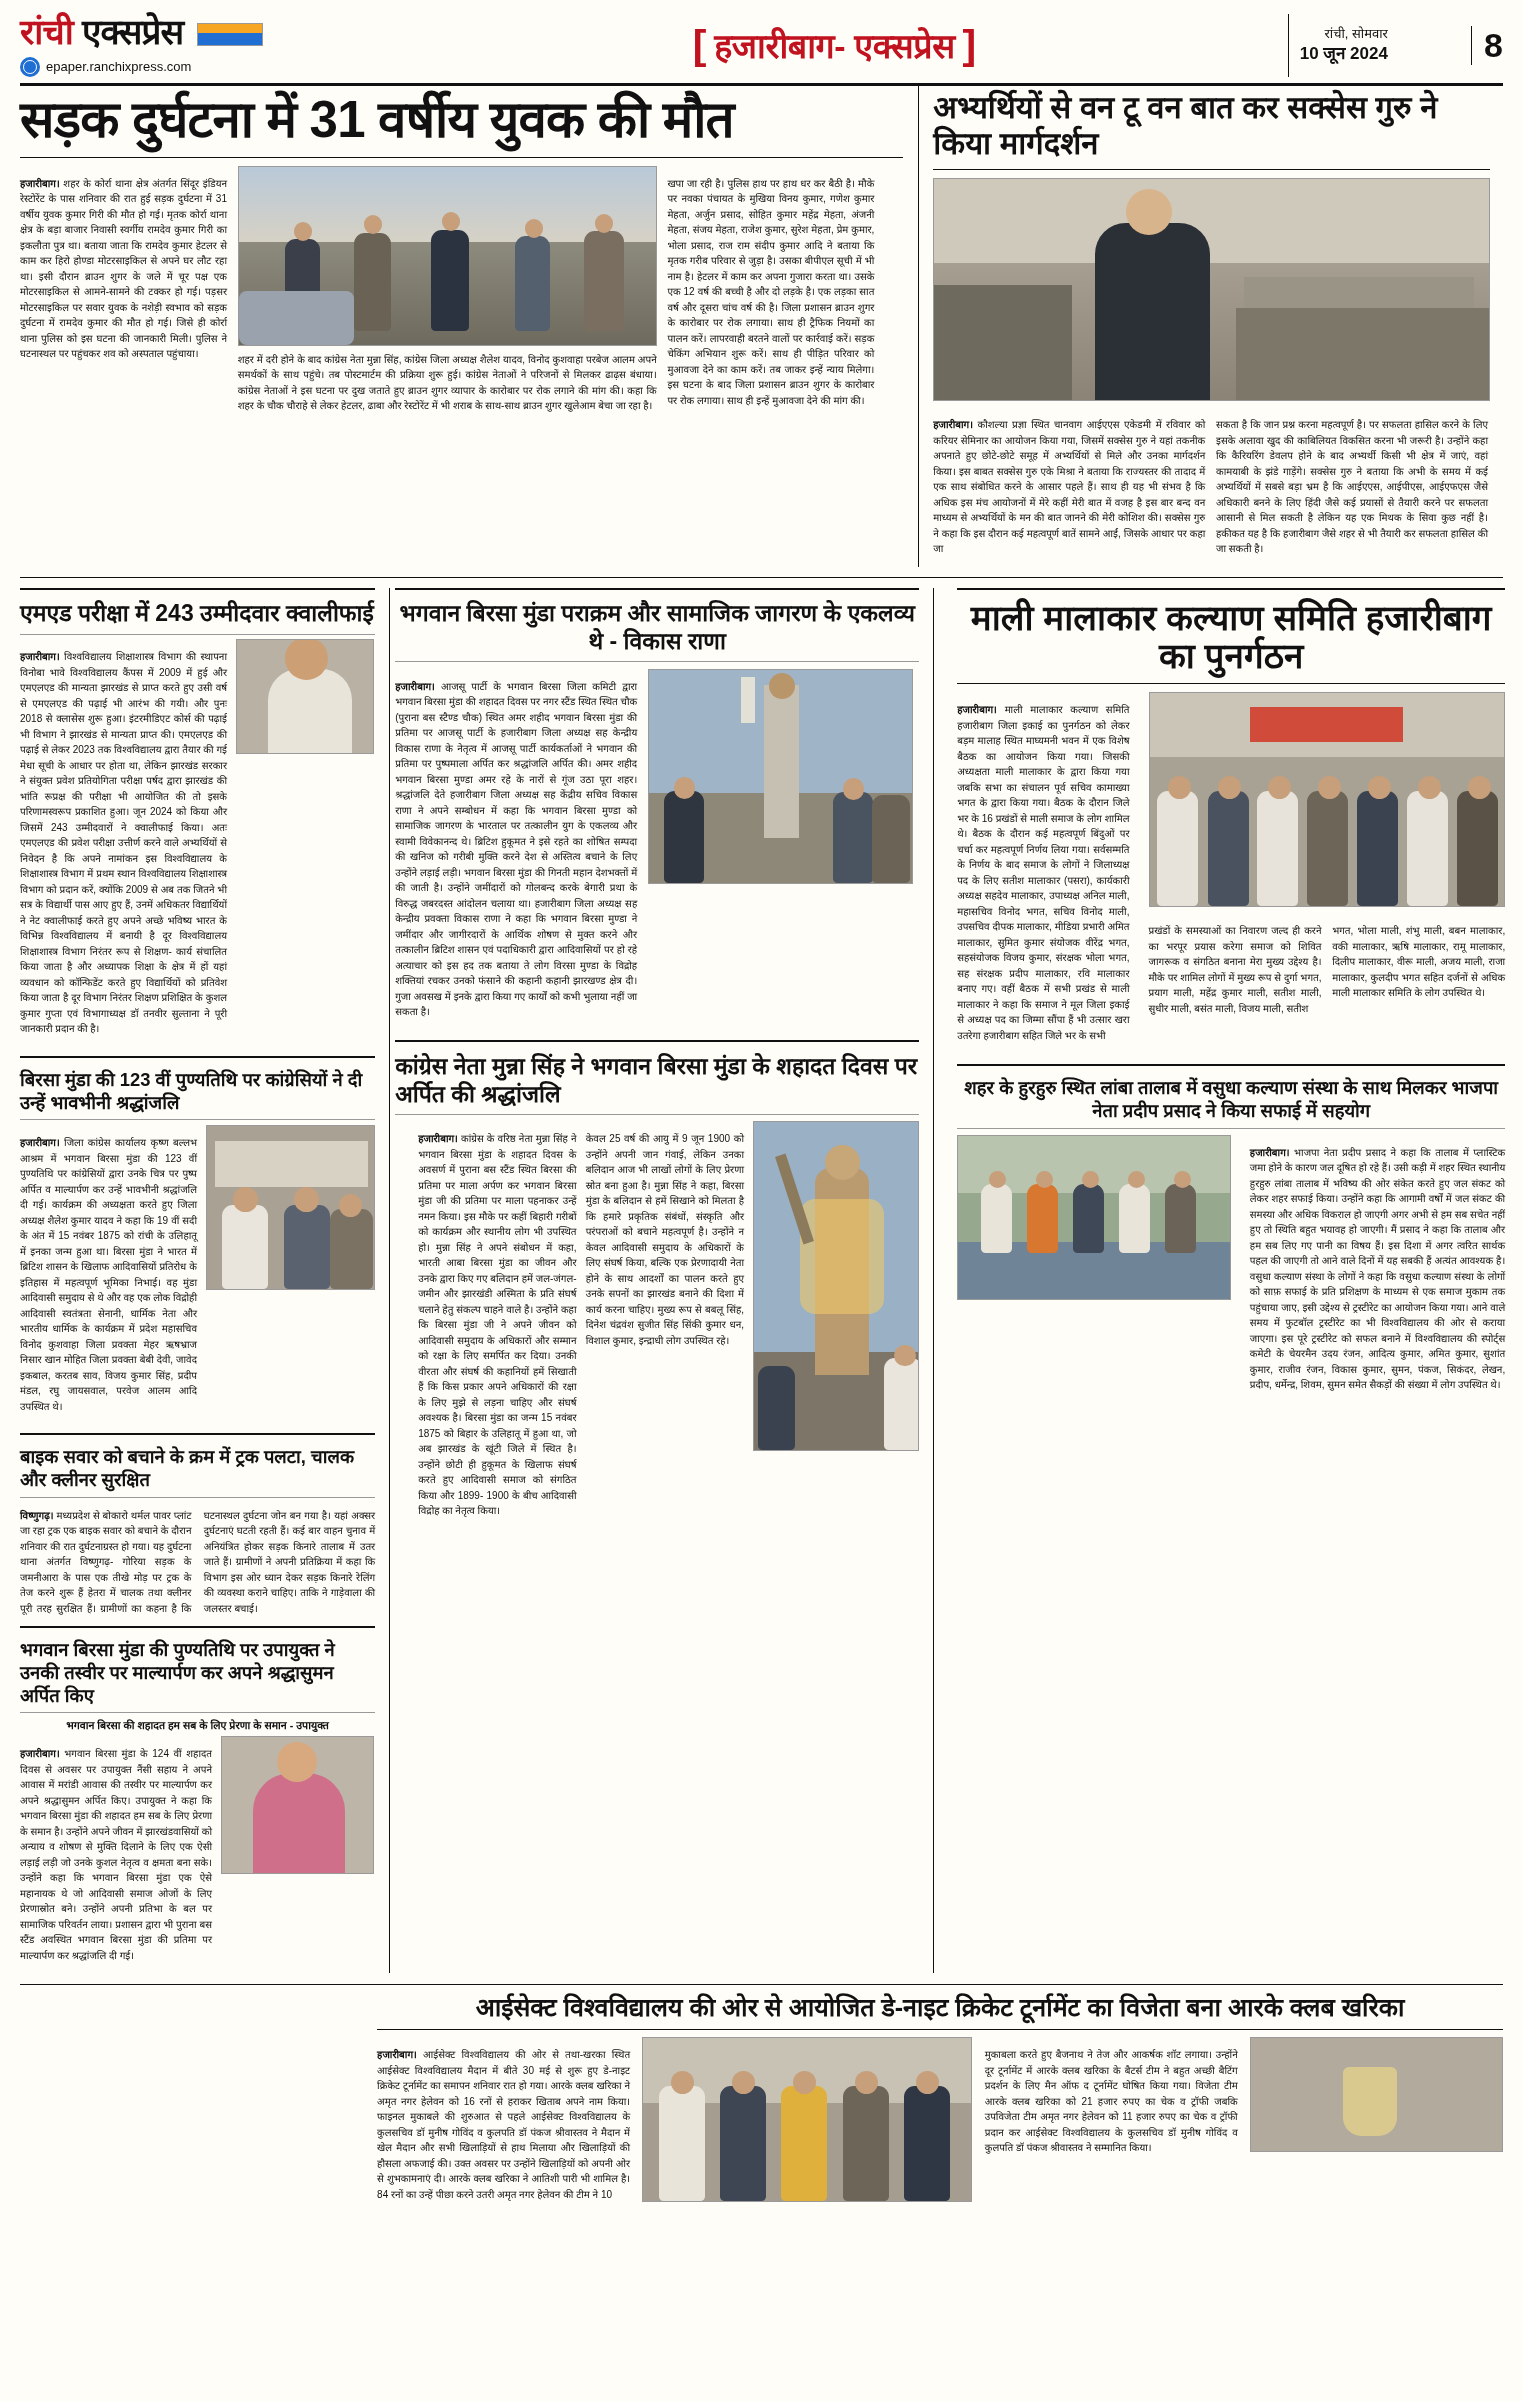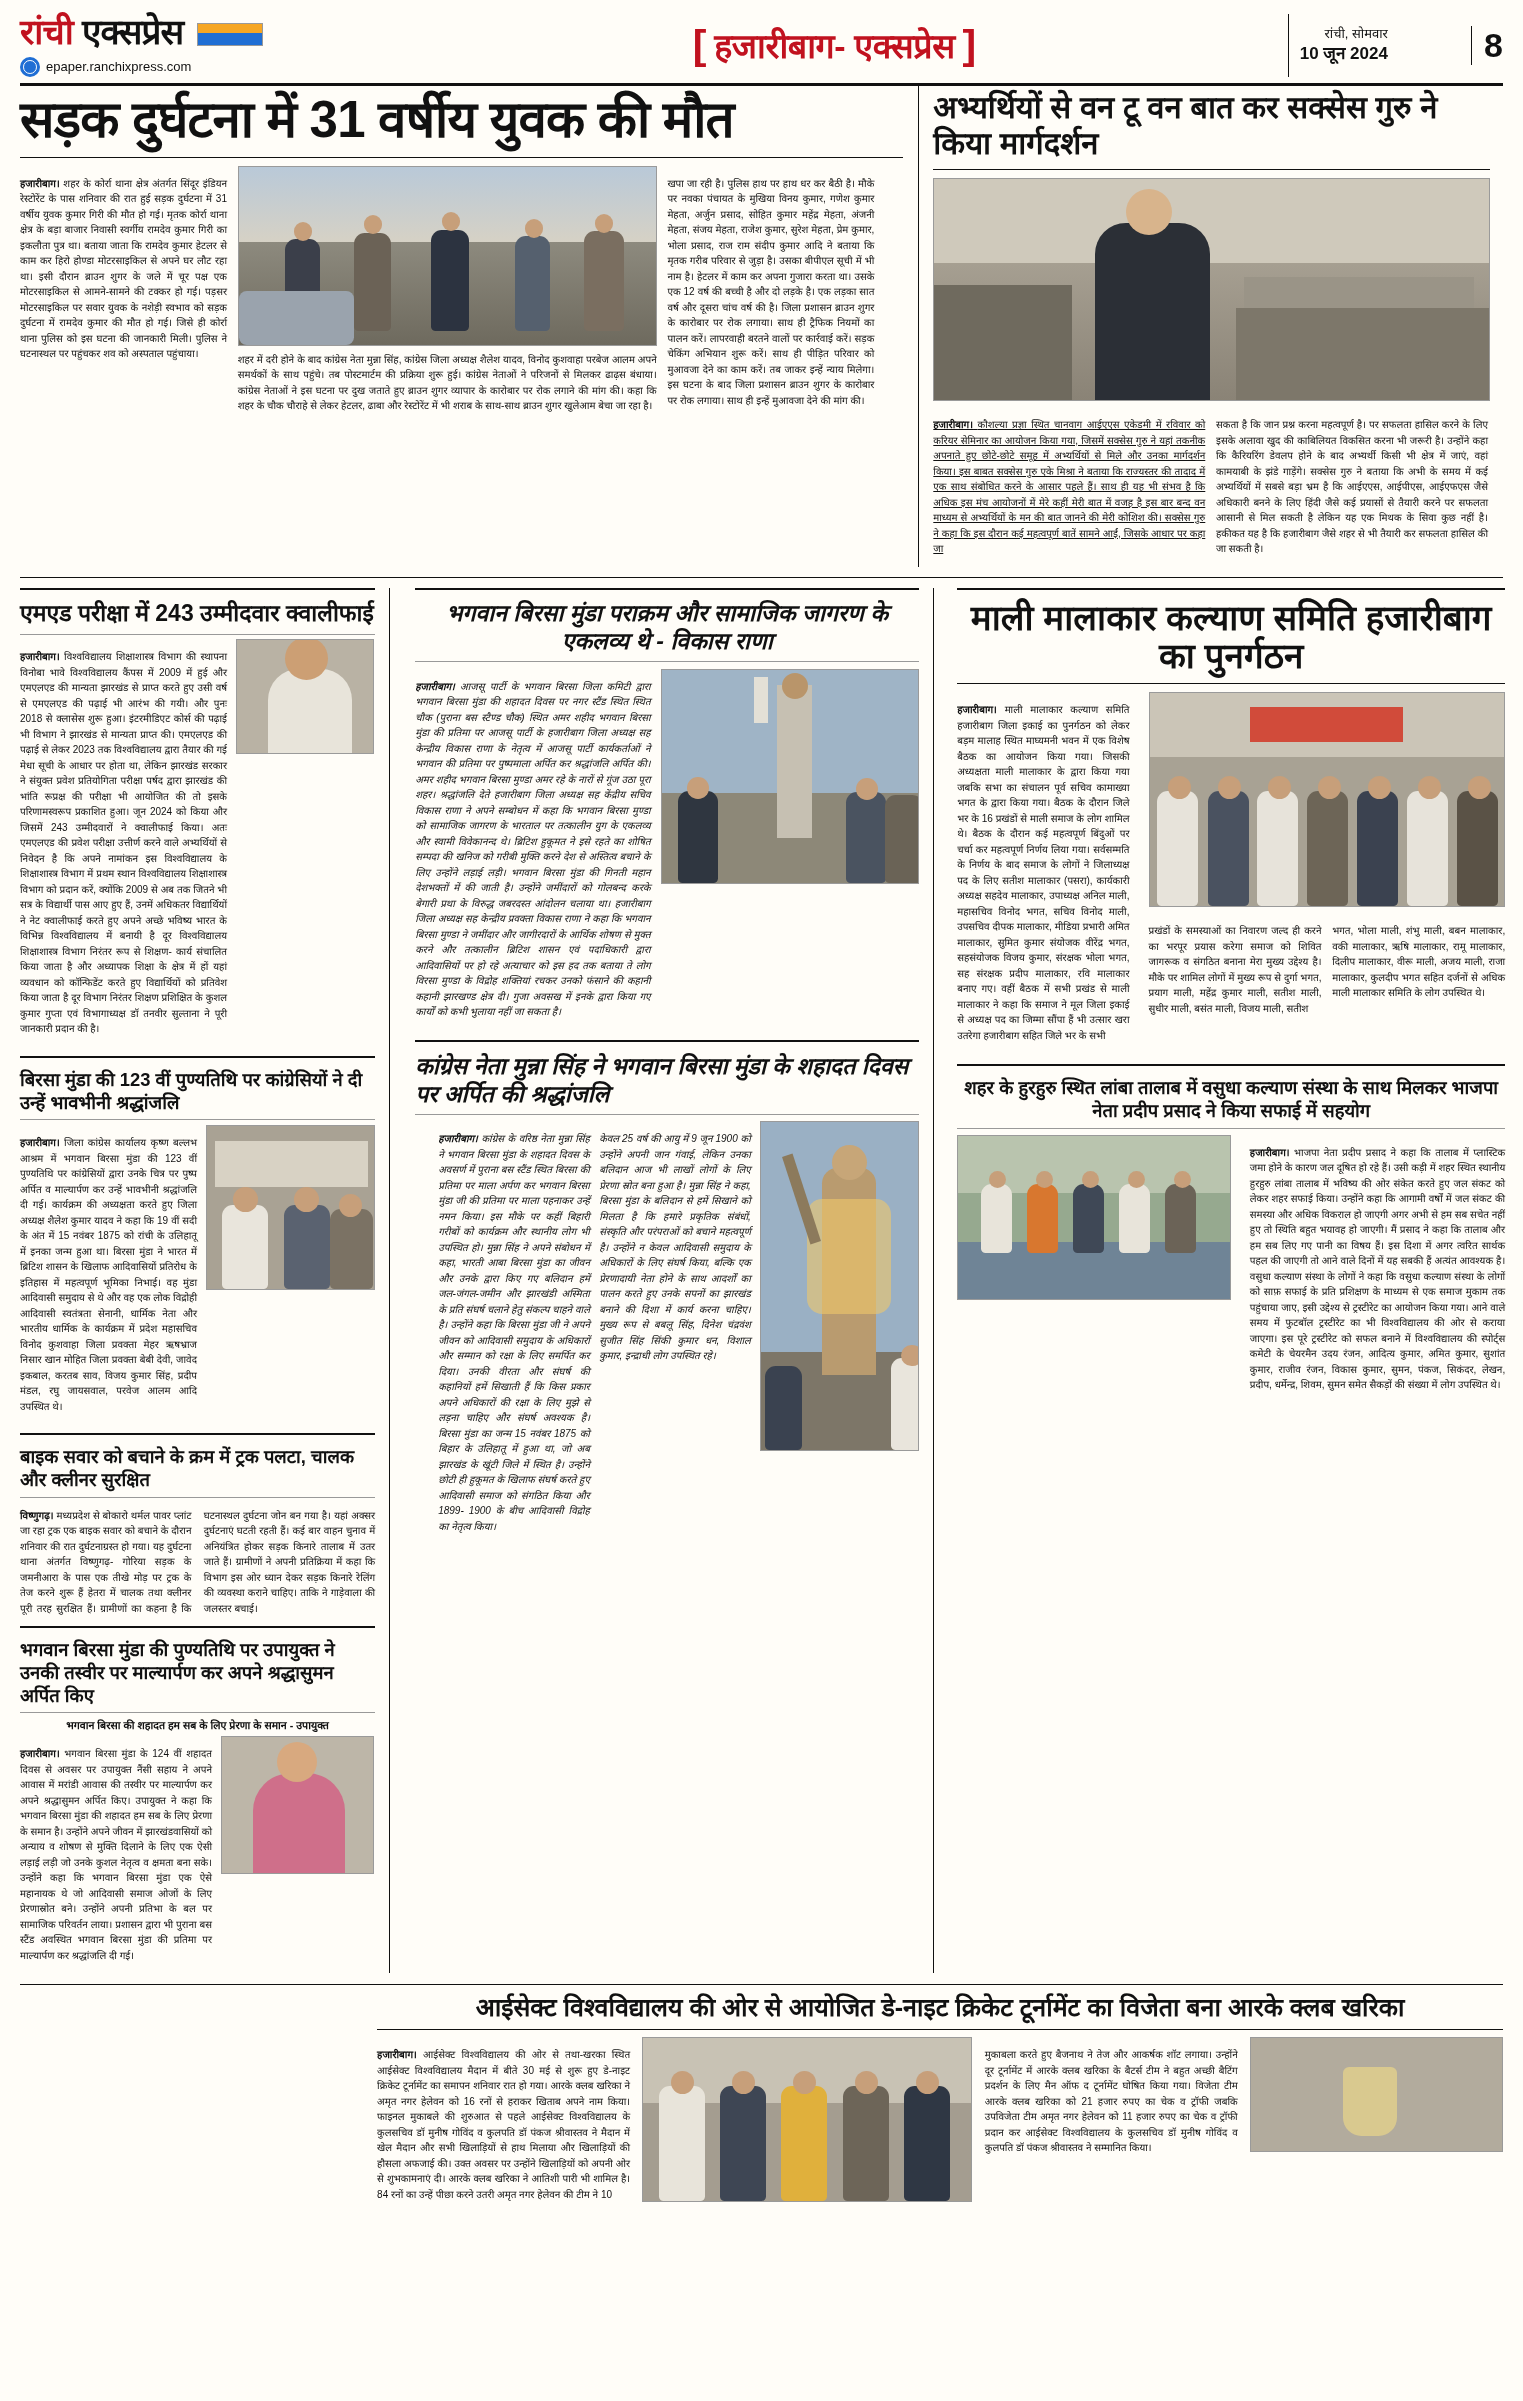--- a/index.html
+++ b/index.html
@@ -137,21 +137,21 @@
       <div class="photo" style="height:223px;">
         <div style="position:absolute;inset:0;background:linear-gradient(180deg,#b7b0a2,#8a8376);"></div>
         <div style="position:absolute;left:0;top:0;width:100%;height:38%;background:#cfc9bb;"></div>
         <div class="person" style="left:161px;bottom:0;width:115px;height:177px;background:#2b2f36;border-radius:31px 31px 0 0;"></div>
         <div class="headdot" style="left:192px;bottom:165px;width:46px;height:46px;background:#d8b48c;"></div>
         <div style="position:absolute;left:0;bottom:0;width:138px;height:115px;background:#6f6a5e;"></div>
         <div style="position:absolute;right:0;bottom:0;width:253px;height:92px;background:#7d776a;"></div>
         <div style="position:absolute;right:15.3px;bottom:92px;width:230px;height:31px;background:#9a9487;"></div>
       </div>
       <div style="display:flex;gap:10.7px;margin-top:6.1px;">
-        <p class="body-text" style="width:272px;text-decoration:underline;">
+        <p class="body-text" style="width:272px;">
           <span class="dl">हजारीबाग।</span>
           <span>कौशल्या प्रज्ञा स्थित चानवाग आईएएस एकेडमी में रविवार को करियर सेमिनार का आयोजन किया गया, जिसमें सक्सेस गुरु ने यहां तकनीक अपनाते हुए छोटे-छोटे समूह में अभ्यर्थियों से मिले और उनका मार्गदर्शन किया। इस बाबत सक्सेस गुरु एके मिश्रा ने बताया कि राज्यस्तर की तादाद में एक साथ संबोधित करने के आसार पहले हैं। साथ ही यह भी संभव है कि अधिक इस मंच आयोजनों में मेरे कहीं मेरी बात में वजह है इस बार बन्द वन माध्यम से अभ्यर्थियों के मन की बात जानने की मेरी कोशिश की। सक्सेस गुरु ने कहा कि इस दौरान कई महत्वपूर्ण बातें सामने आईं, जिसके आधार पर कहा जा</span>
         </p>
         <p class="body-text" style="width:272px;">सकता है कि जान प्रश्न करना महत्वपूर्ण है। पर सफलता हासिल करने के लिए इसके अलावा खुद की काबिलियत विकसित करना भी जरूरी है। उन्होंने कहा कि कैरियरिंग डेवलप होने के बाद अभ्यर्थी किसी भी क्षेत्र में जाएं, वहां कामयाबी के झंडे गाड़ेंगे। सक्सेस गुरु ने बताया कि अभी के समय में कई अभ्यर्थियों में सबसे बड़ा भ्रम है कि आईएएस, आईपीएस, आईएफएस जैसे अधिकारी बनने के लिए हिंदी जैसे कई प्रयासों से तैयारी करने पर सफलता आसानी से मिल सकती है लेकिन यह एक मिथक के सिवा कुछ नहीं है। हकीकत यह है कि हजारीबाग जैसे शहर से भी तैयारी कर सफलता हासिल की जा सकती है।</p>
       </div>
     </div>
   </div>
 
   <div class="rule" style="margin-top:10.7px;"></div>
 
@@ -221,21 +221,21 @@
             <div class="photo" style="height:138px;">
               <div style="position:absolute;inset:0;background:#bdb6a8;"></div>
               <div class="person" style="left:31px;bottom:0;width:92px;height:100px;background:#cf6f8a;border-radius:38px 38px 0 0;"></div>
               <div class="headdot" style="left:55px;bottom:91px;width:40px;height:40px;background:#d8a97f;"></div>
             </div>
           </div>
         </div>
       </div>
     </div>
 
-    <div class="col-b vline" style="padding-left:25px;font-style:italic;">
+    <div class="col-b vline" style="padding-left:5px;">
       <div class="box">
         <h2 class="head-md" style="text-align:center;">भगवान बिरसा मुंडा पराक्रम और सामाजिक जागरण के एकलव्य थे - विकास राणा</h2>
         <div class="thin" style="margin:6.1px 0;"></div>
         <div style="display:flex;gap:10.7px;">
           <p class="body-text" style="width:242px;">
             <span class="dl">हजारीबाग।</span>
             <span>आजसू पार्टी के भगवान बिरसा जिला कमिटी द्वारा भगवान बिरसा मुंडा की शहादत दिवस पर नगर स्टैंड स्थित स्थित चौक (पुराना बस स्टैण्ड चौक) स्थित अमर शहीद भगवान बिरसा मुंडा की प्रतिमा पर आजसू पार्टी के हजारीबाग जिला अध्यक्ष सह केन्द्रीय विकास राणा के नेतृत्व में आजसू पार्टी कार्यकर्ताओं ने भगवान की प्रतिमा पर पुष्पमाला अर्पित कर श्रद्धांजलि अर्पित की। अमर शहीद भगवान बिरसा मुण्डा अमर रहे के नारों से गूंज उठा पूरा शहर। श्रद्धांजलि देते हजारीबाग जिला अध्यक्ष सह केंद्रीय सचिव विकास राणा ने अपने सम्बोधन में कहा कि भगवान बिरसा मुण्डा को सामाजिक जागरण के भारताल पर तत्कालीन युग के एकलव्य और स्वामी विवेकानन्द थे। ब्रिटिश हुकूमत ने इसे रहते का शोषित सम्पदा की खनिज को गरीबी मुक्ति करने देश से अस्तित्व बचाने के लिए उन्होंने लड़ाई लड़ी। भगवान बिरसा मुंडा की गिनती महान देशभक्तों में की जाती है। उन्होंने जमींदारों को गोलबन्द करके बेगारी प्रथा के विरुद्ध जबरदस्त आंदोलन चलाया था। हजारीबाग जिला अध्यक्ष सह केन्द्रीय प्रवक्ता विकास राणा ने कहा कि भगवान बिरसा मुण्डा ने जमींदार और जागीरदारों के आर्थिक शोषण से मुक्त करने और तत्कालीन ब्रिटिश शासन एवं पदाधिकारी द्वारा आदिवासियों पर हो रहे अत्याचार को इस हद तक बताया ते लोग विरसा मुण्डा के विद्रोह शक्तियां रचकर उनको फंसाने की कहानी कहानी झारखण्ड क्षेत्र दी। गुजा अवसख में इनके द्वारा किया गए कार्यों को कभी भुलाया नहीं जा सकता है।</span>
           </p>
           <div style="width:265px;">
             <div class="photo" style="height:215px;">

